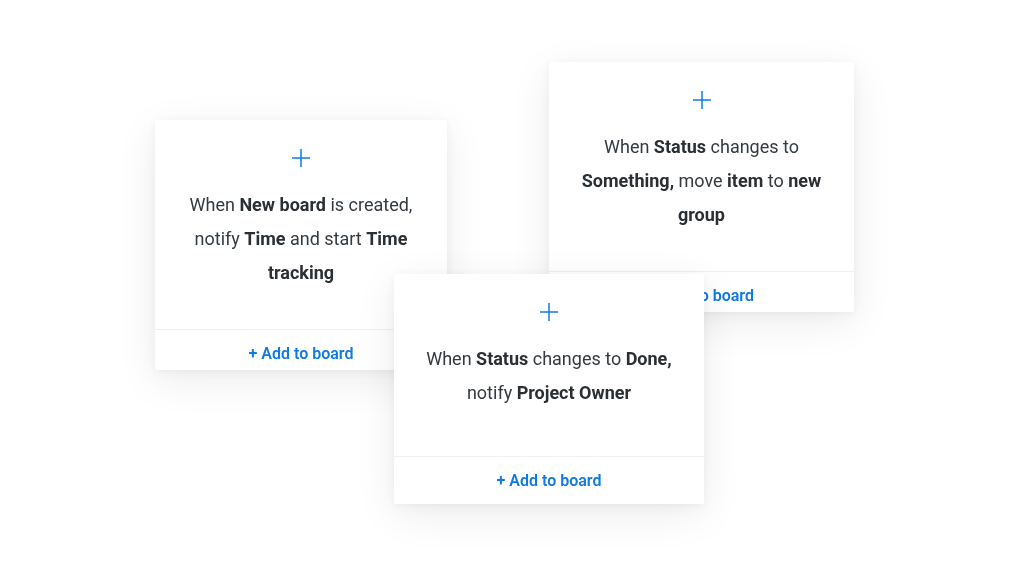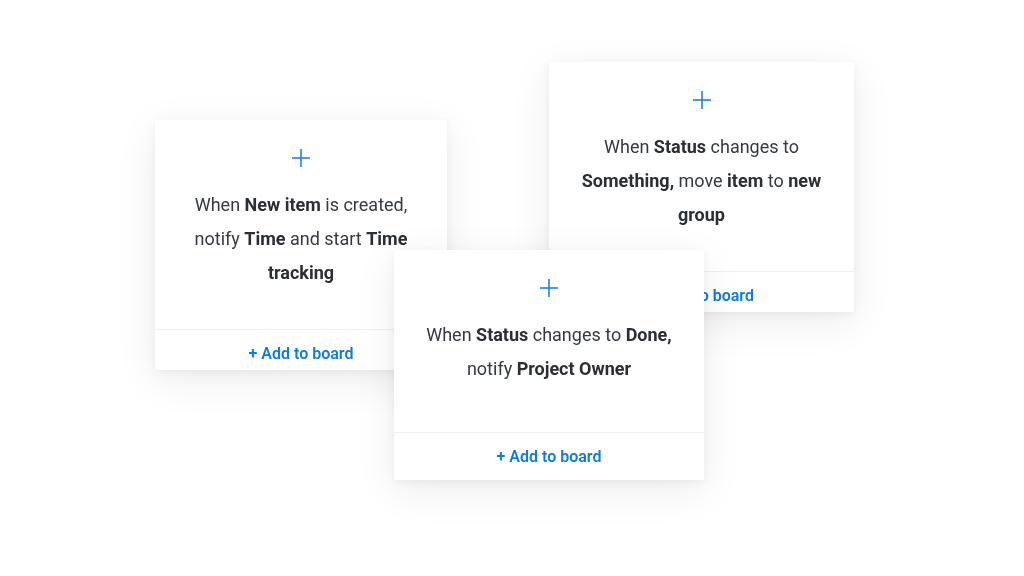--- a/index.html
+++ b/index.html
@@ -29,21 +29,21 @@
     }
     .card-2 {
       left: 549px;
       top: 62px;
       width: 305px;
       height: 250px;
       z-index: 2;
     }
     .card-3 {
       left: 394px;
-      top: 250px;
+      top: 274px;
       width: 310px;
       height: 230px;
       z-index: 3;
     }
     .card-body {
       flex: 1;
       display: flex;
       flex-direction: column;
       align-items: center;
       padding: 24px 20px 18px;
@@ -83,21 +83,21 @@
 <body>
 
 <div class="card card-1">
   <div class="card-body">
     <span class="plus-icon">
       <svg width="24" height="24" viewBox="0 0 24 24">
           <line x1="12" y1="3" x2="12" y2="21" stroke="#0f7ae5" stroke-width="1.5"></line>
           <line x1="3" y1="12" x2="21" y2="12" stroke="#0f7ae5" stroke-width="1.5"></line>
         </svg>
     </span>
-    <div class="rule-text">When <b>New item</b> is created, notify <b>Time</b> and start <b>Time tracking</b></div>
+    <div class="rule-text">When <b>New board</b> is created, notify <b>Time</b> and start <b>Time tracking</b></div>
   </div>
   <div class="card-footer">
     <span class="add-link">+ Add to board</span>
   </div>
 </div>
 
 <div class="card card-2">
   <div class="card-body">
     <span class="plus-icon">
       <svg width="24" height="24" viewBox="0 0 24 24">

